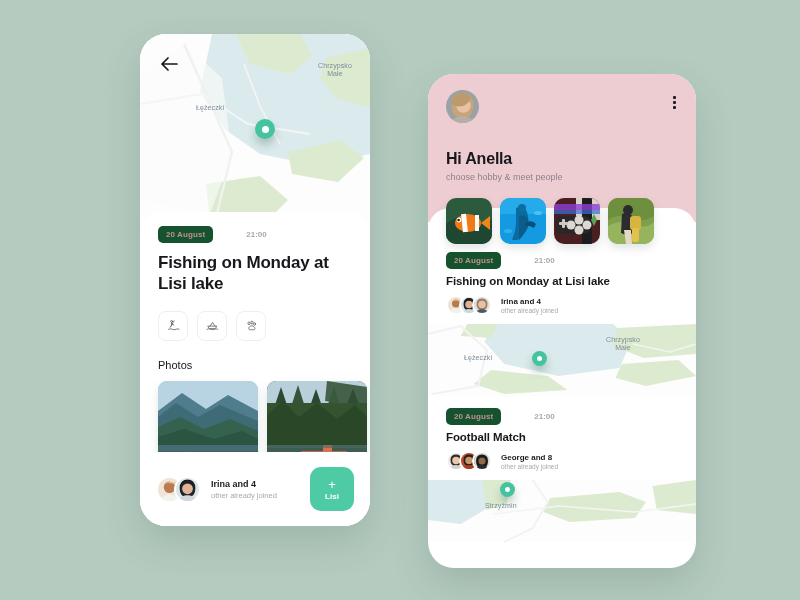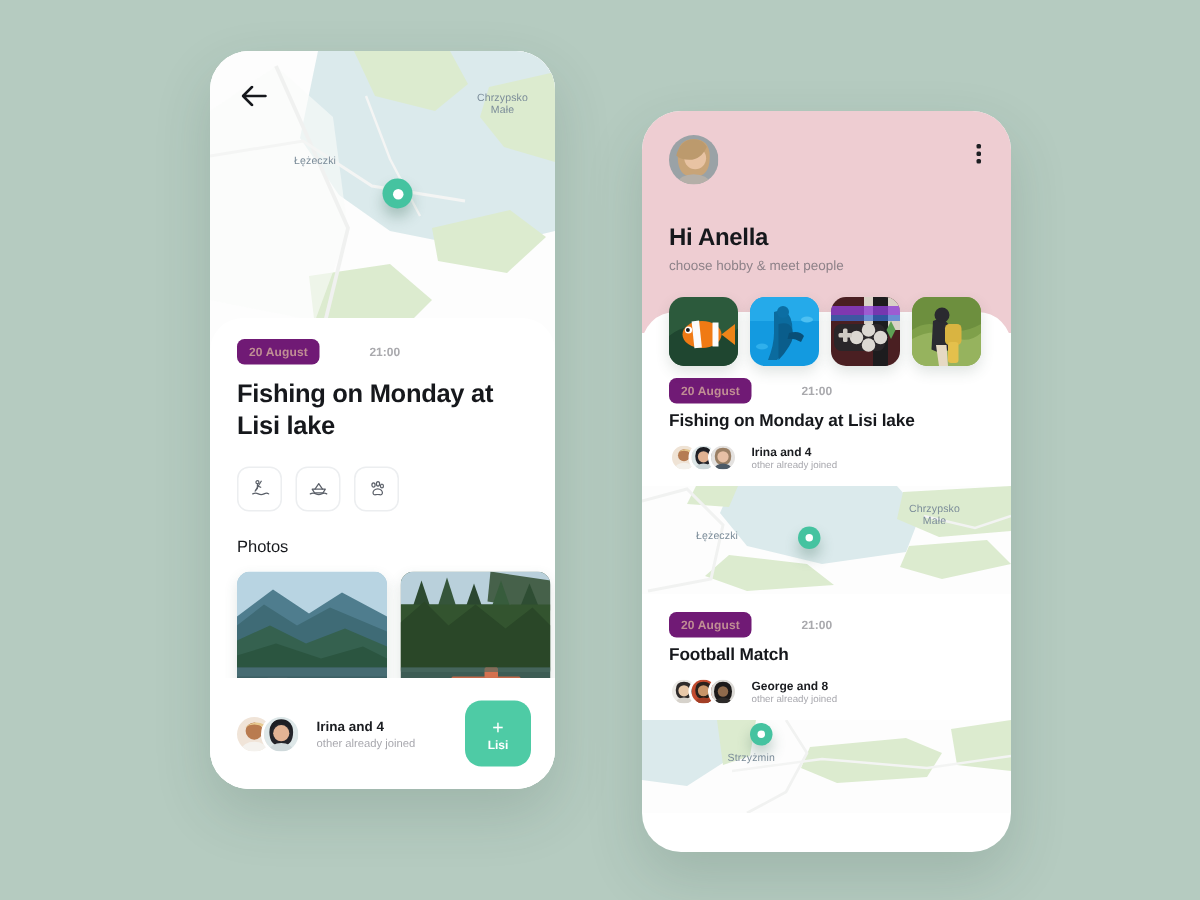--- a/index.html
+++ b/index.html
@@ -13,21 +13,21 @@
 
   
   .phone {
     position: absolute;
     background: #ffffff;
     border-radius: 26px;
     overflow: hidden;
     box-shadow: 0 16px 38px rgba(40,70,55,.16);
   }
   #phone-left  { left: 140px; top: 34px;  width: 230px; height: 492px; }
-  #phone-right { left: 428px; top: 74px;  width: 246px; height: 494px; }
+  #phone-right { left: 428px; top: 74px;  width: 268px; height: 494px; }
 
   
   .map { position: relative; width: 100%; background: #fdfdfd; overflow: hidden; }
   .map svg { position: absolute; inset: 0; width: 100%; height: 100%; display: block; }
   .map-label {
     position: absolute; color: #7b8c99; font-size: 7px;
     letter-spacing: .1px; text-align: center; white-space: pre-line; line-height: 1.15;
   }
   .pin {
     position: absolute; width: 20px; height: 20px; border-radius: 50%;
@@ -43,21 +43,21 @@
   .back-btn {
     position: absolute; left: 17px; top: 18px; width: 24px; height: 24px;
     display: flex; align-items: center; justify-content: center; z-index: 5; cursor: pointer;
   }
   .sheet {
     position: absolute; left: 0; right: 0; bottom: 0; top: 178px;
     background: #fff; border-radius: 22px 22px 0 0; padding: 14px 18px 0;
   }
   .meta-row { display: flex; align-items: center; gap: 9px; margin-bottom: 9px; }
   .badge {
-    background: #701a75; color: #c08e94; font-size: 8px; font-weight: 700;
+    background: #14532d; color: #c08e94; font-size: 8px; font-weight: 700;
     padding: 4px 8px; border-radius: 5px; letter-spacing: .1px; text-align: center;
   }
   .time { color: #a9a9ad; font-size: 8px; font-weight: 600; margin-left: 24px; }
   .title-lg { font-size: 17px; font-weight: 700; color: #16181c; line-height: 1.25; letter-spacing: -.2px; }
 
   .icon-row { display: flex; gap: 9px; margin-top: 16px; }
   .icon-box {
     width: 30px; height: 30px; border: 1px solid #eceef0; border-radius: 8px;
     display: flex; align-items: center; justify-content: center; background: #fff; cursor: pointer;
   }

